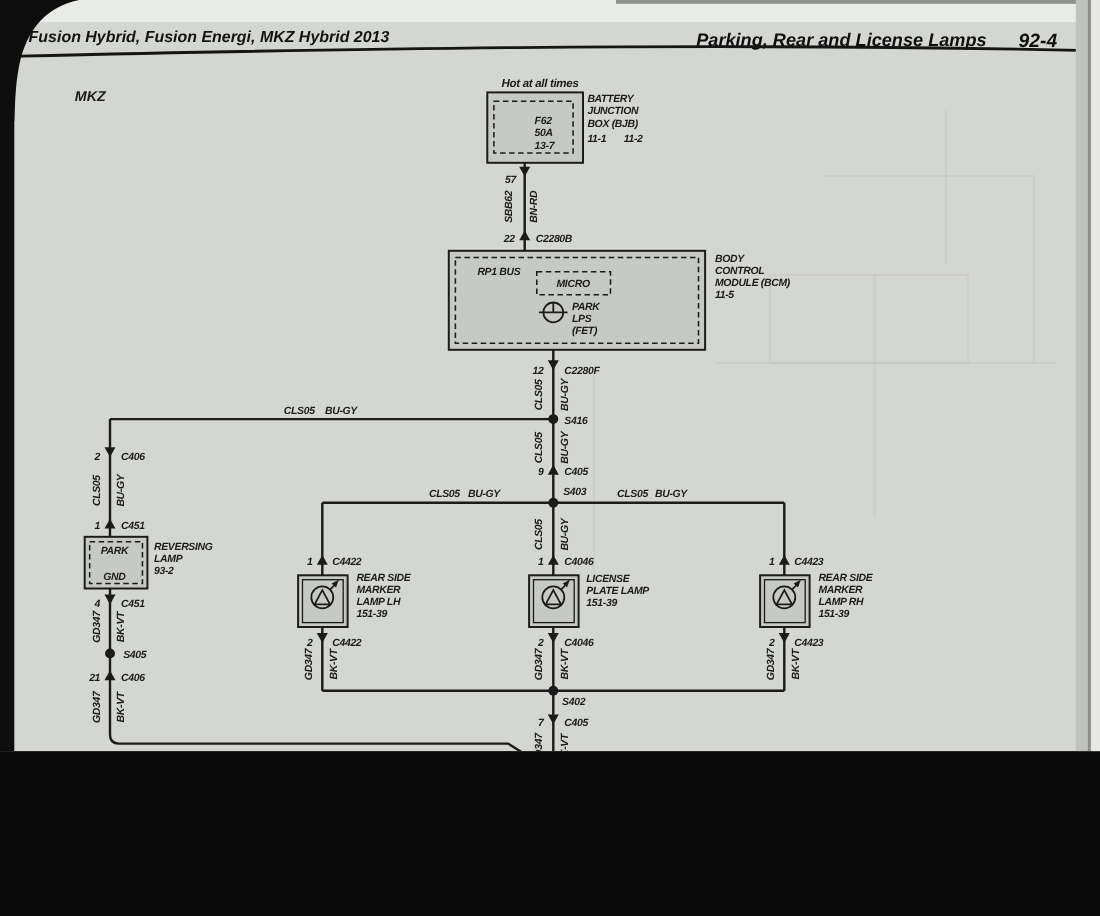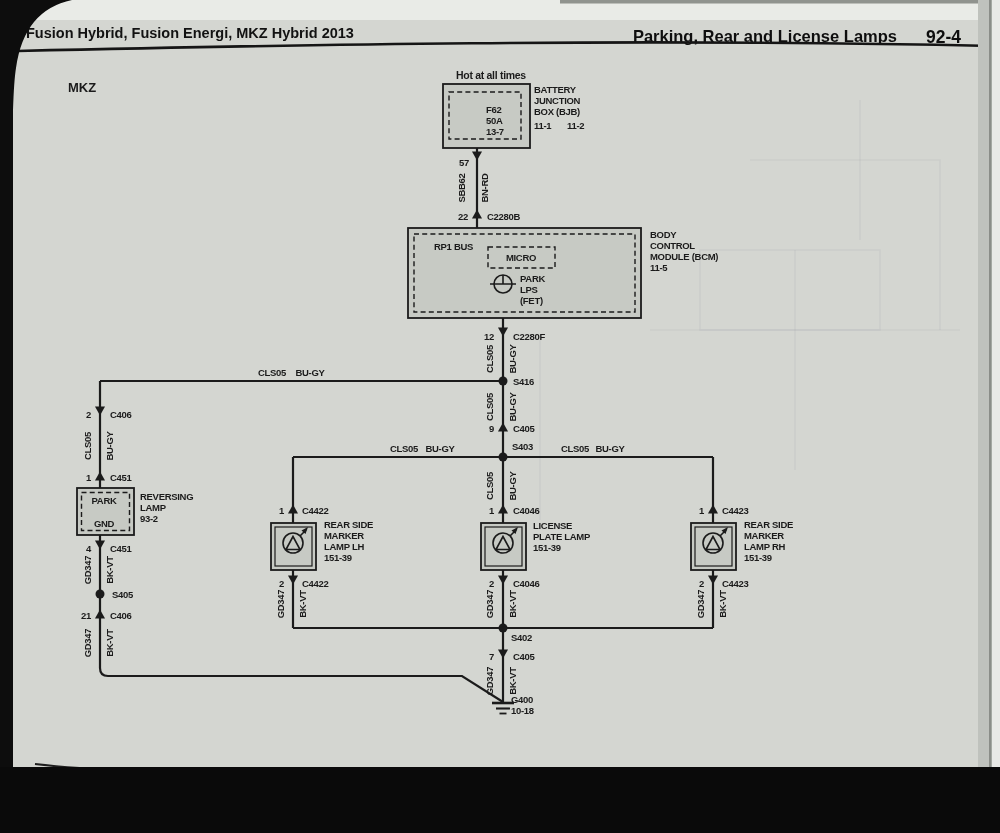--- a/index.html
+++ b/index.html
@@ -1,16 +1,16 @@
 <!DOCTYPE html>
 <html><head>
 <meta charset="utf-8">
 <style>
   html,body{margin:0;padding:0;background:#0a0a0a;}
-  .photo{position:relative;width:1000px;height:767px;background:#f0abfc;overflow:hidden;font-family:"Liberation Sans",sans-serif;}
+  .photo{position:relative;width:1000px;height:683px;background:#f0abfc;overflow:hidden;font-family:"Liberation Sans",sans-serif;font-style:italic;}
   svg{display:block}
   .t{font-family:"Liberation Sans",sans-serif;font-size:9.5px;font-weight:700;letter-spacing:-0.3px;fill:#1b1b1b;}
   .mkz{font-size:13px;letter-spacing:0;}
   .hot{font-size:10.5px;}
   .hl{font-family:"Liberation Sans",sans-serif;font-size:14.5px;font-weight:700;fill:#121212;}
   .hr{font-family:"Liberation Sans",sans-serif;font-size:16.5px;font-weight:700;fill:#0e0e0e;}
   .pn{font-family:"Liberation Sans",sans-serif;font-size:17.5px;font-weight:700;fill:#0e0e0e;}
   .w{stroke:#1b1b1b;stroke-width:2.2;fill:none;}
   .thin{stroke:#1b1b1b;stroke-width:1.6;fill:none;}
   .wb{stroke:#1b1b1b;stroke-width:1.8;fill:#c7cac4;}

